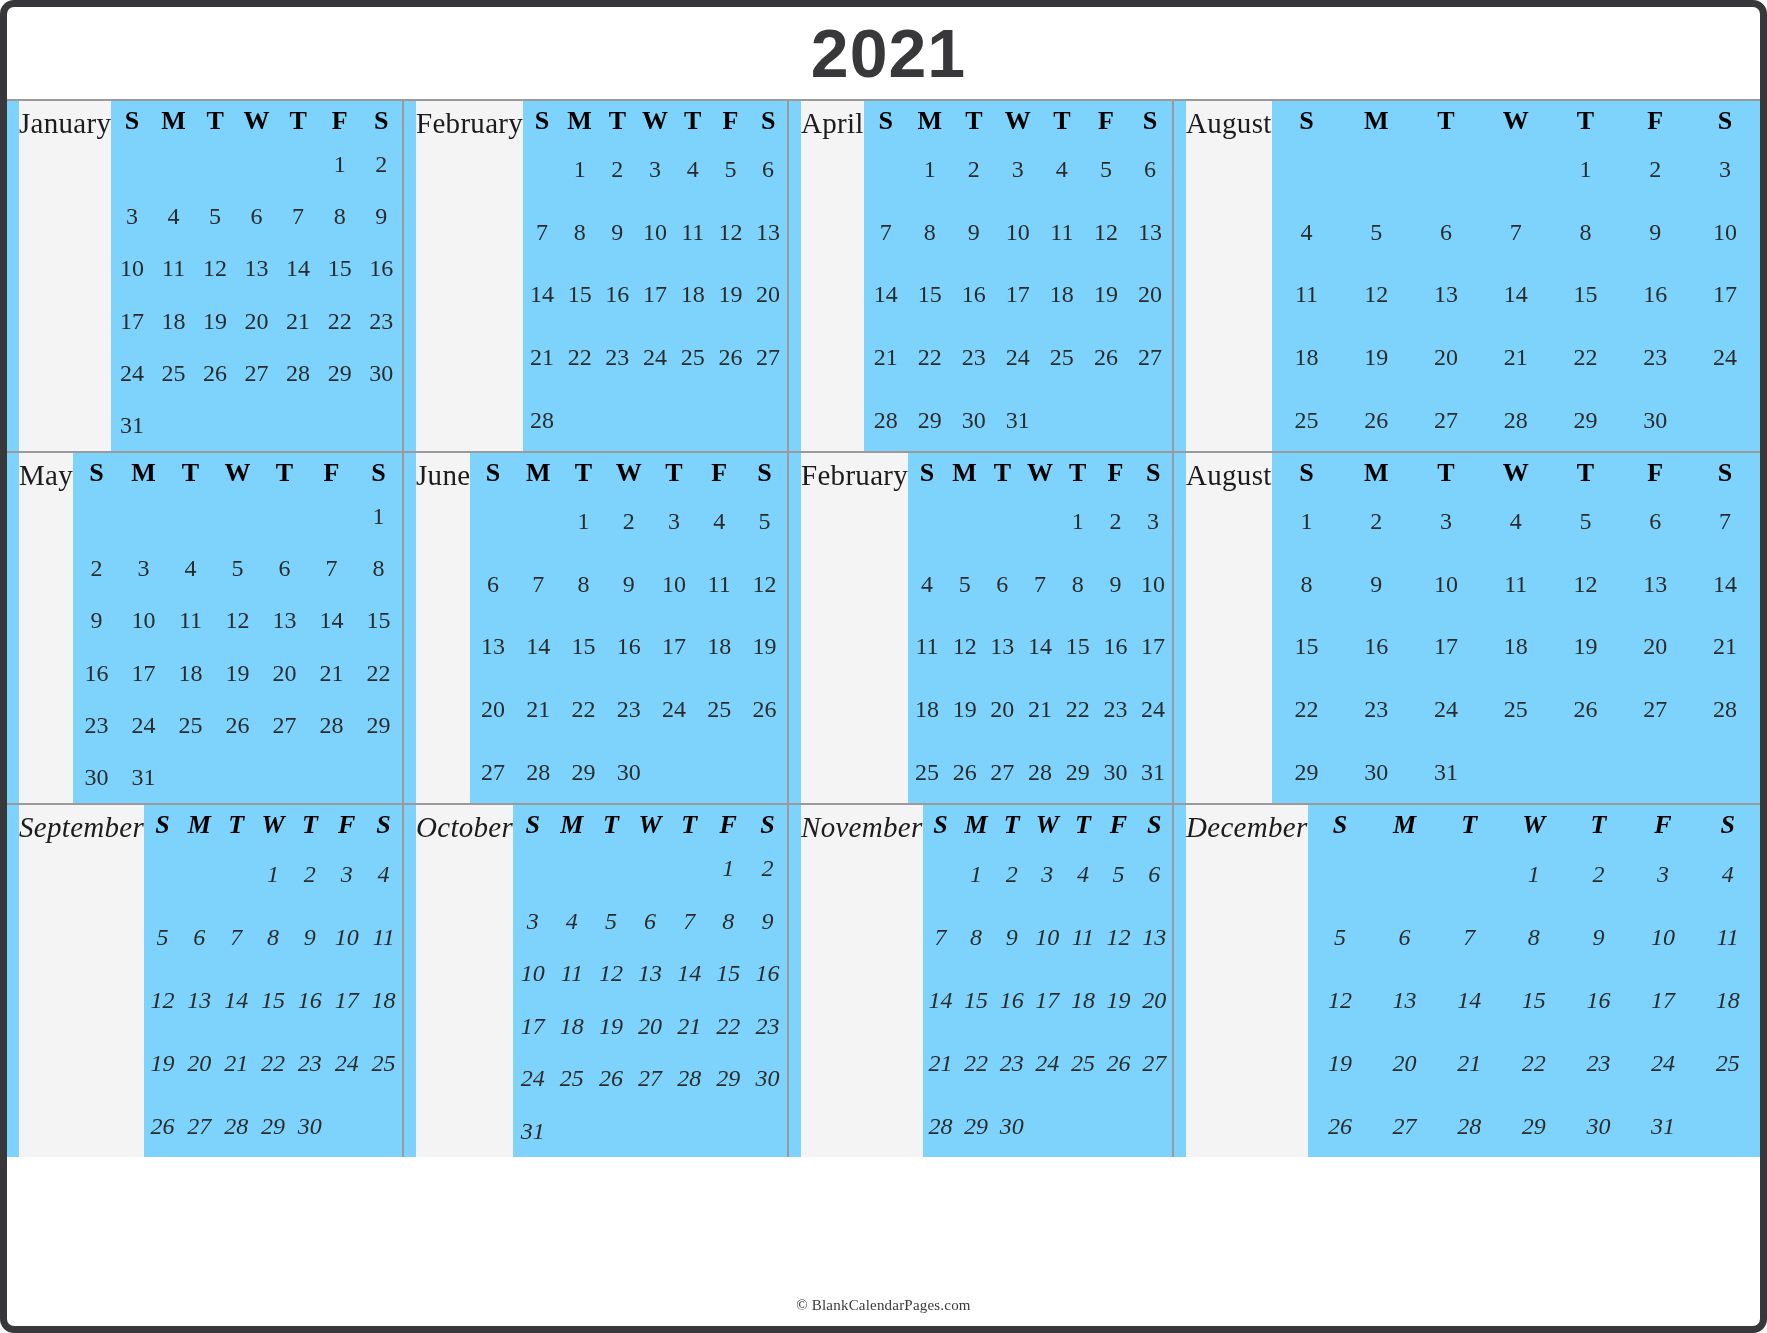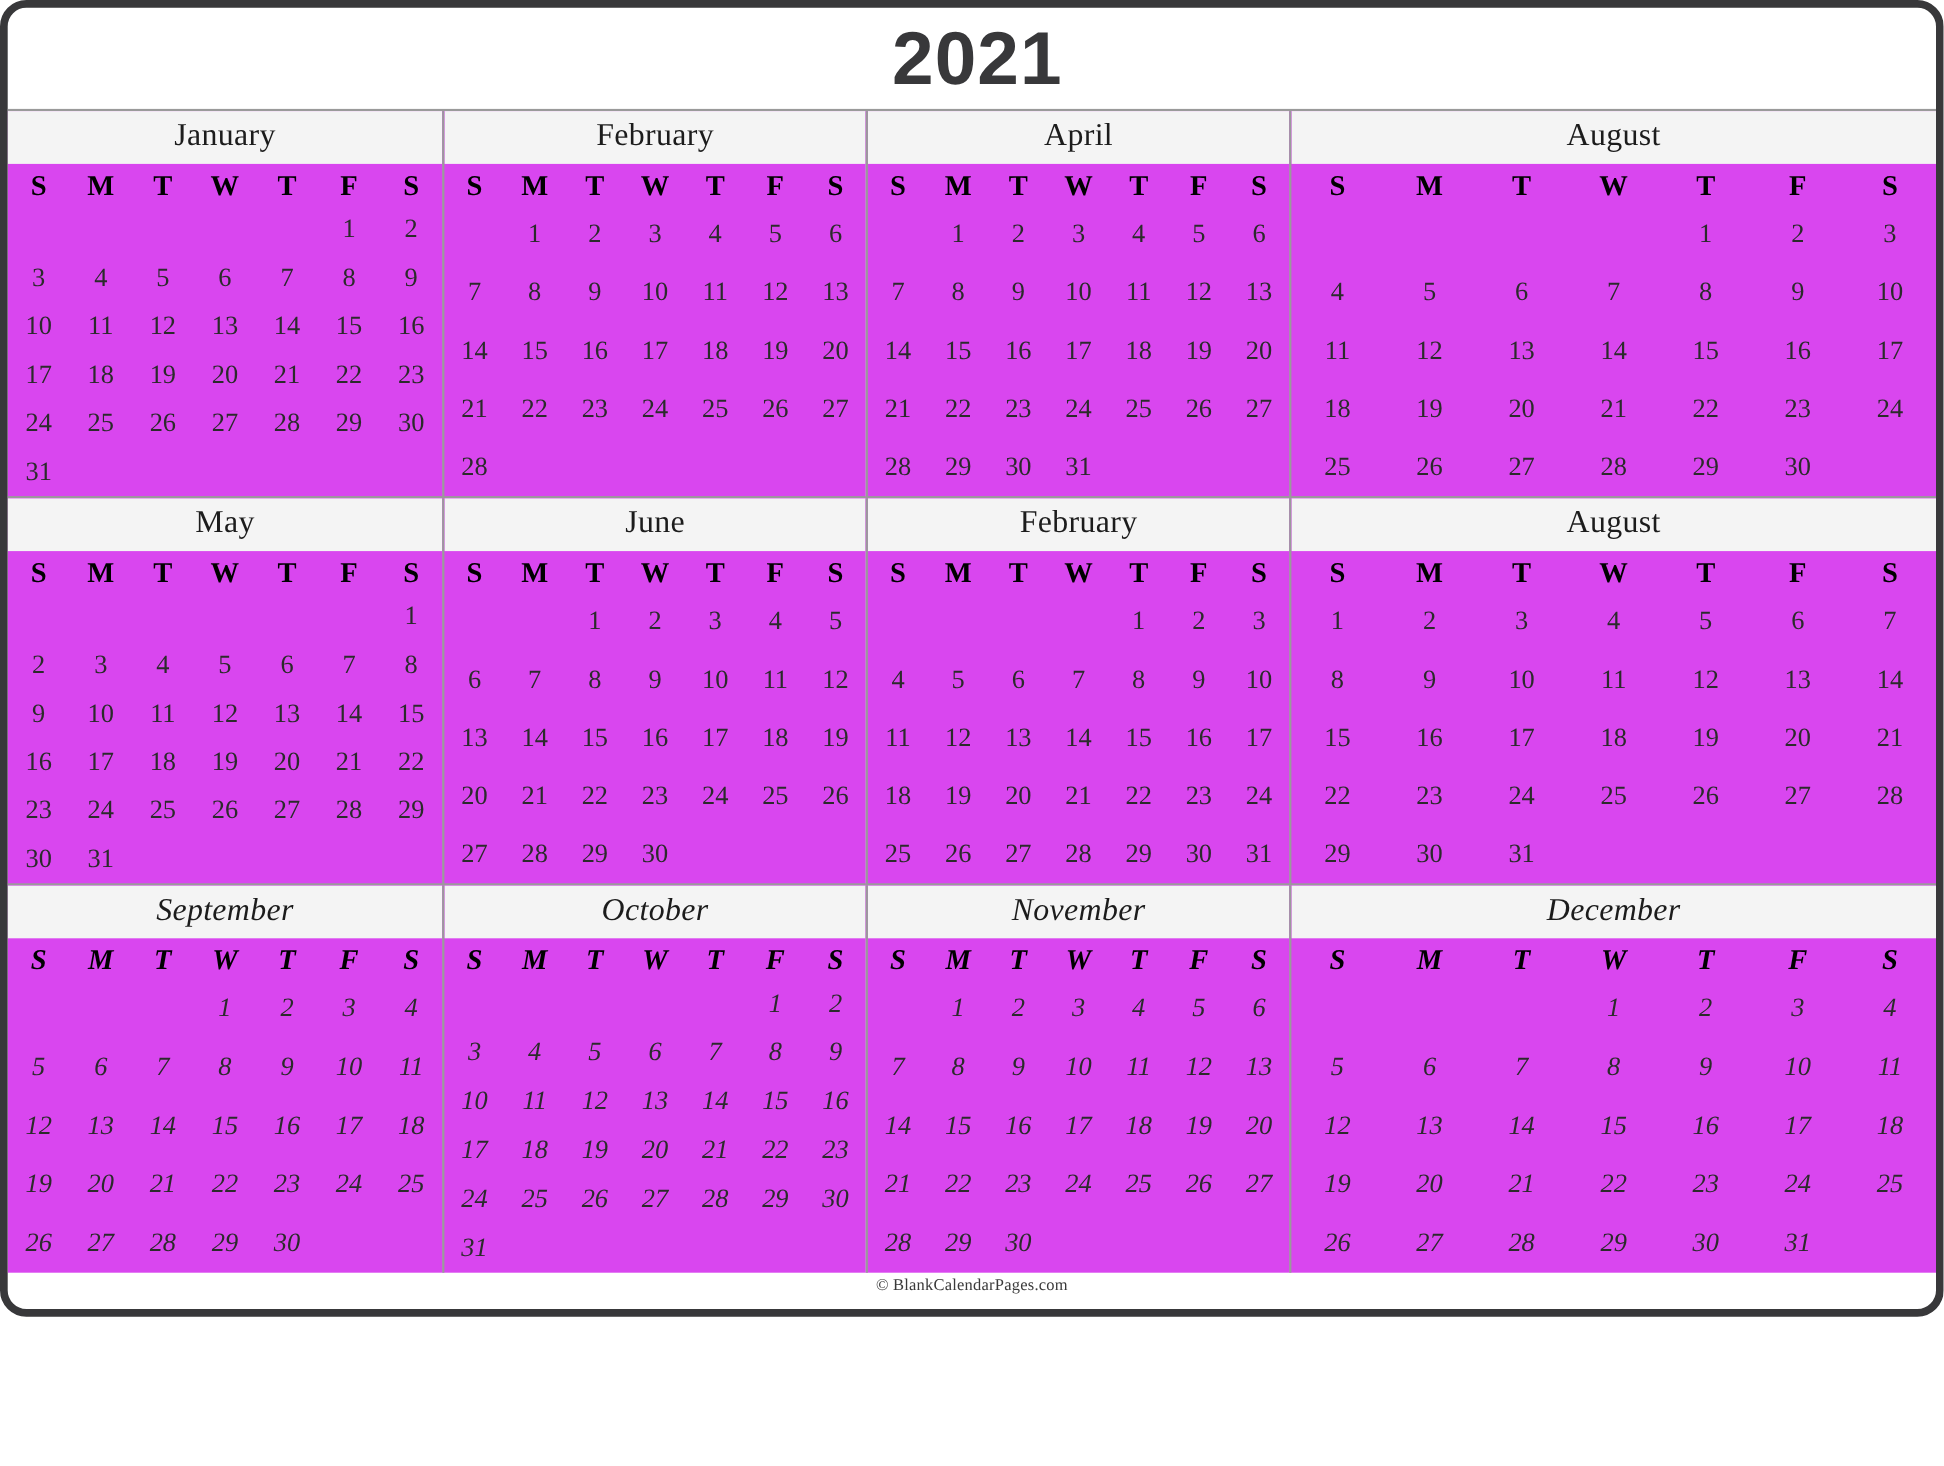--- a/index.html
+++ b/index.html
@@ -13,23 +13,23 @@
     width: 1767px;
     height: 1333px;
     font-family: "Liberation Serif", "DejaVu Serif", serif;
     overflow: hidden;
   }
 
   
   #calendar-page {
     position: relative;
     width: 1767px;
-    height: 1197px;
+    height: 1333px;
     border: 7px solid #38383a;
-    border-radius: 24px;
+    border-radius: 14px;
     background: #ffffff;
     overflow: hidden;
   }
 
   
   #year-title-bar {
     height: 92px;
     display: flex;
     align-items: center;
     justify-content: center;
@@ -48,25 +48,26 @@
   #months-grid {
     display: grid;
     grid-template-columns: 395px 385px 385px 1fr;
     grid-template-rows: 352px 352px 352px;
     border-top: 2px solid #9a9a9a;
   }
 
   .month-cell {
     position: relative;
     display: flex;
-    flex-direction: column;
-    background: #d946ef;
+    flex-direction: row;
+    background: #7dd3fc;
     border-left: 2px solid #9a9a9a;
     border-bottom: 2px solid #9a9a9a;
     overflow: hidden;
+    padding-left: 12px;
   }
   .month-cell.col-0 { border-left: none; }
   .month-cell.row-2 { border-bottom: none; font-style: italic; }
 
   .month-name {
     background: #f4f4f4;
     text-align: center;
     font-size: 29px;
     color: #1c1c1c;
     padding: 6px 0 9px 0;

